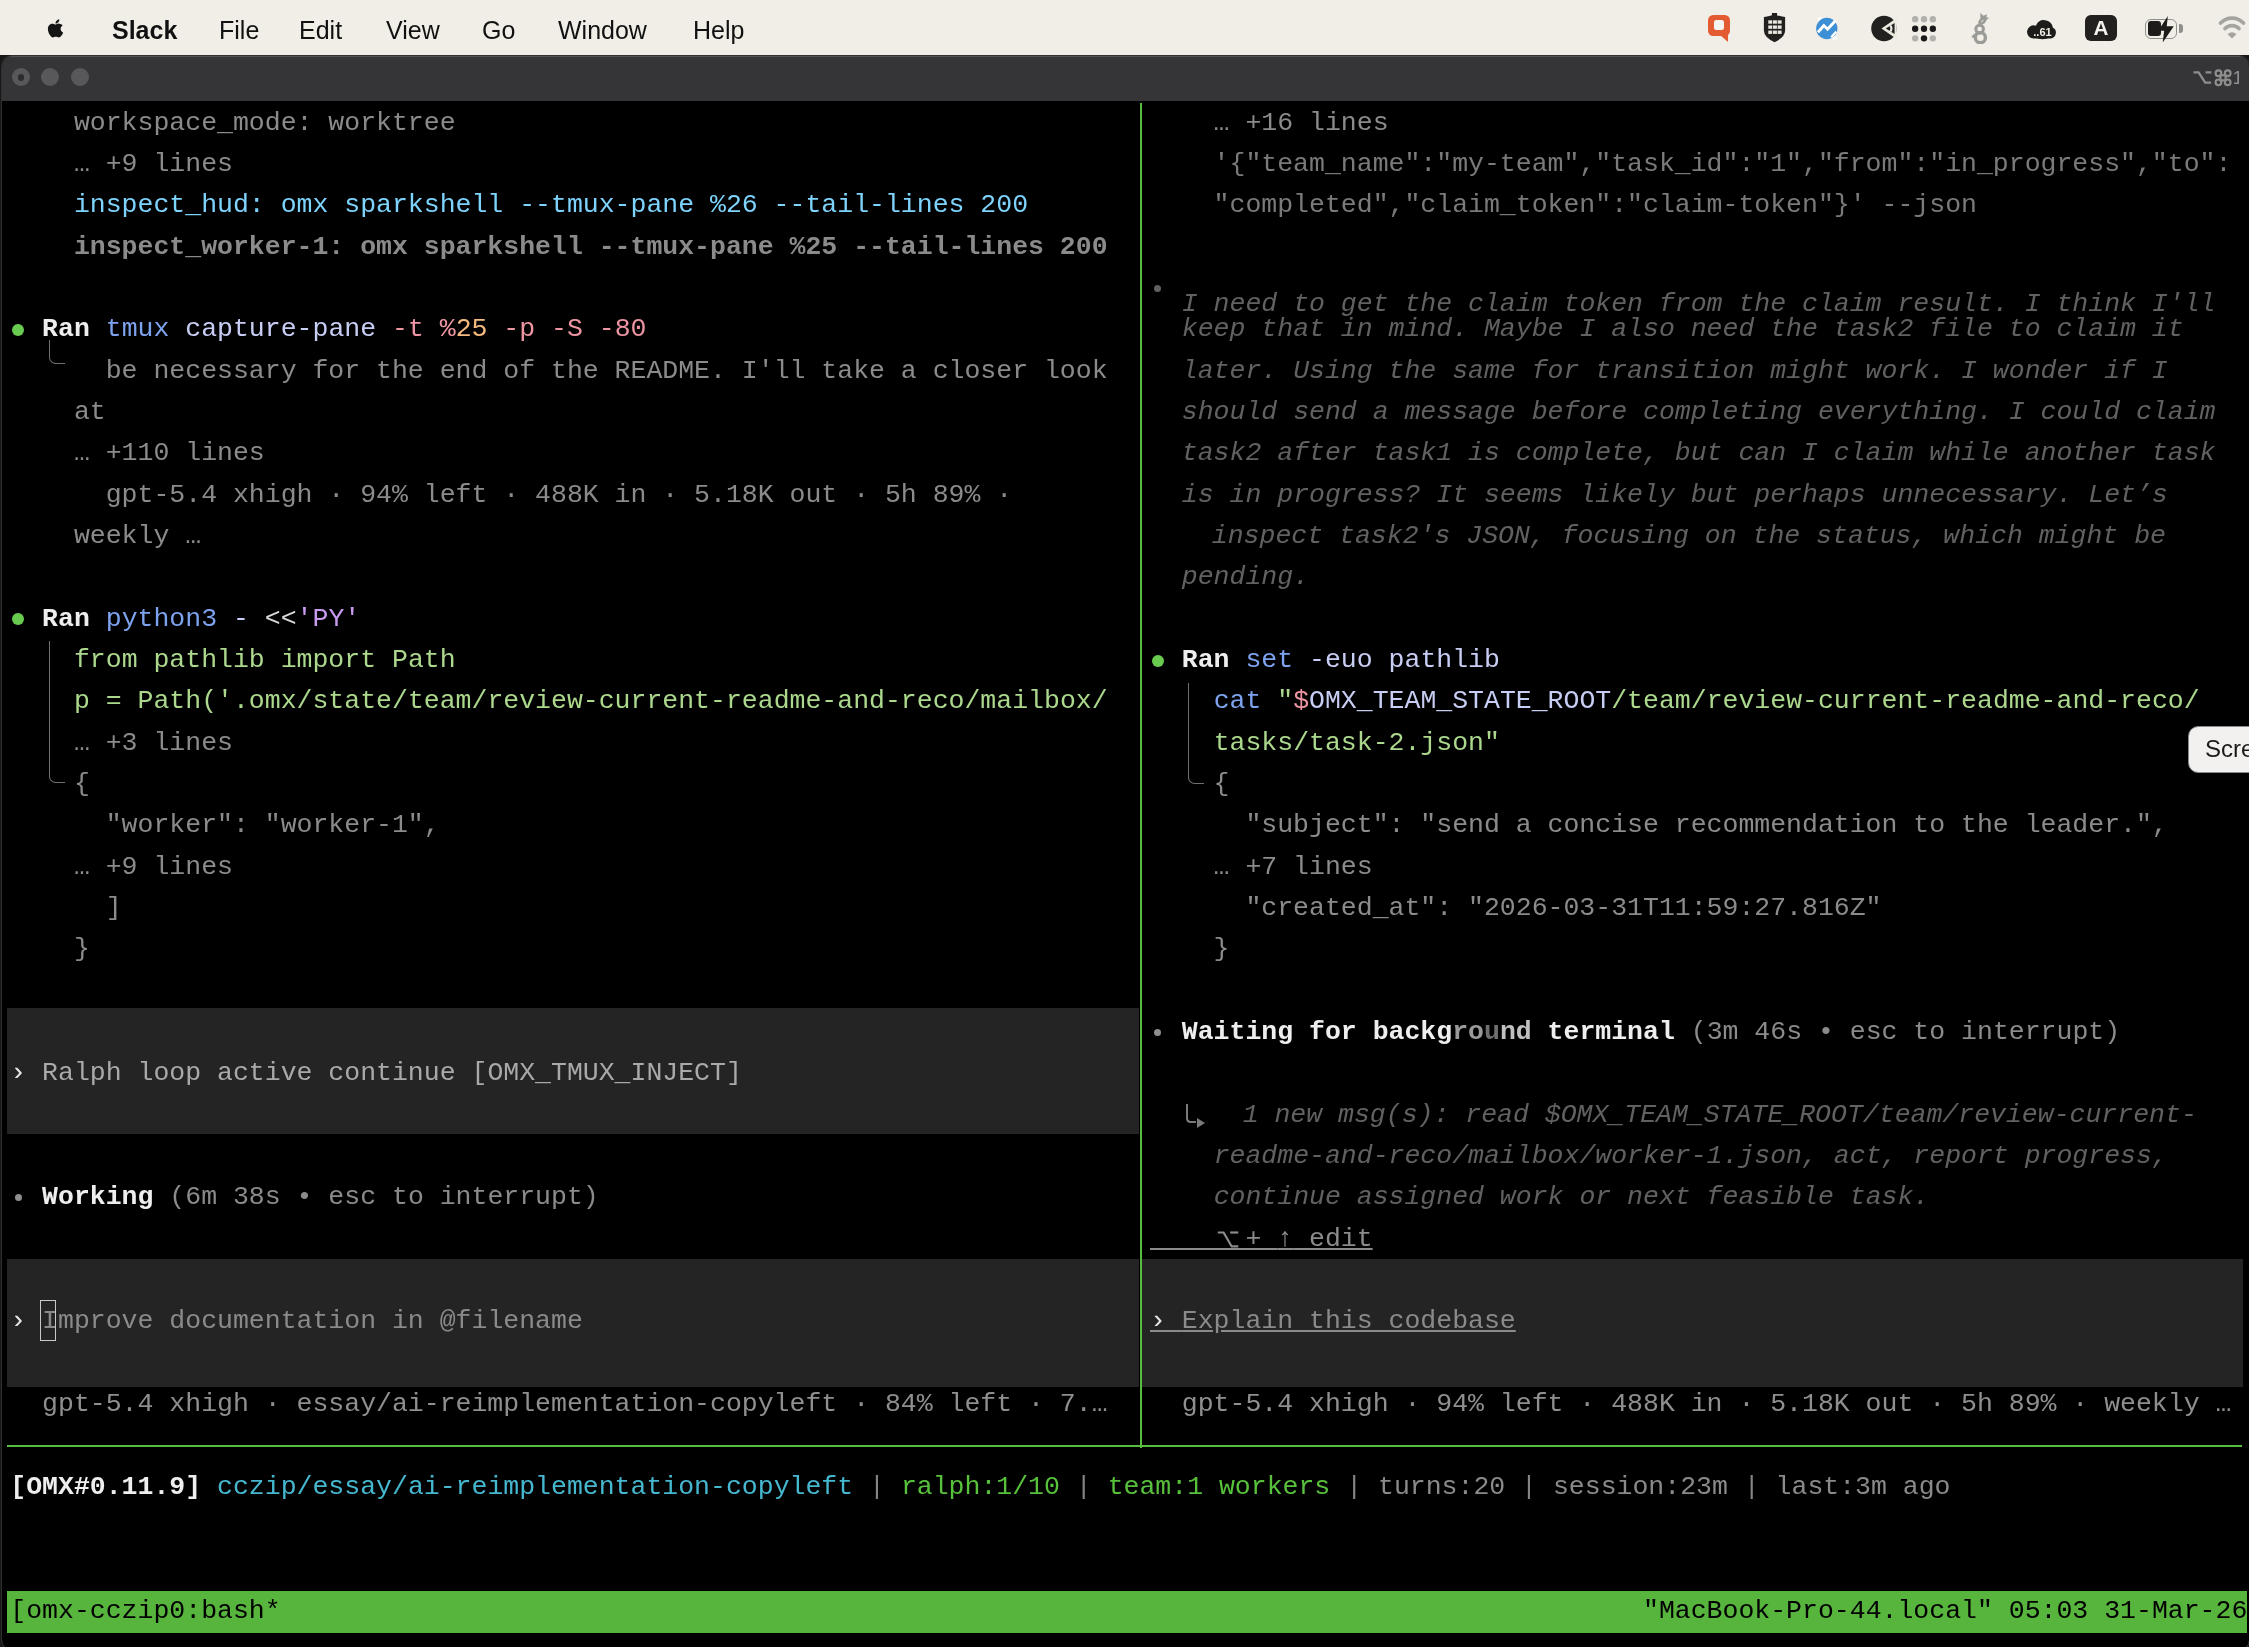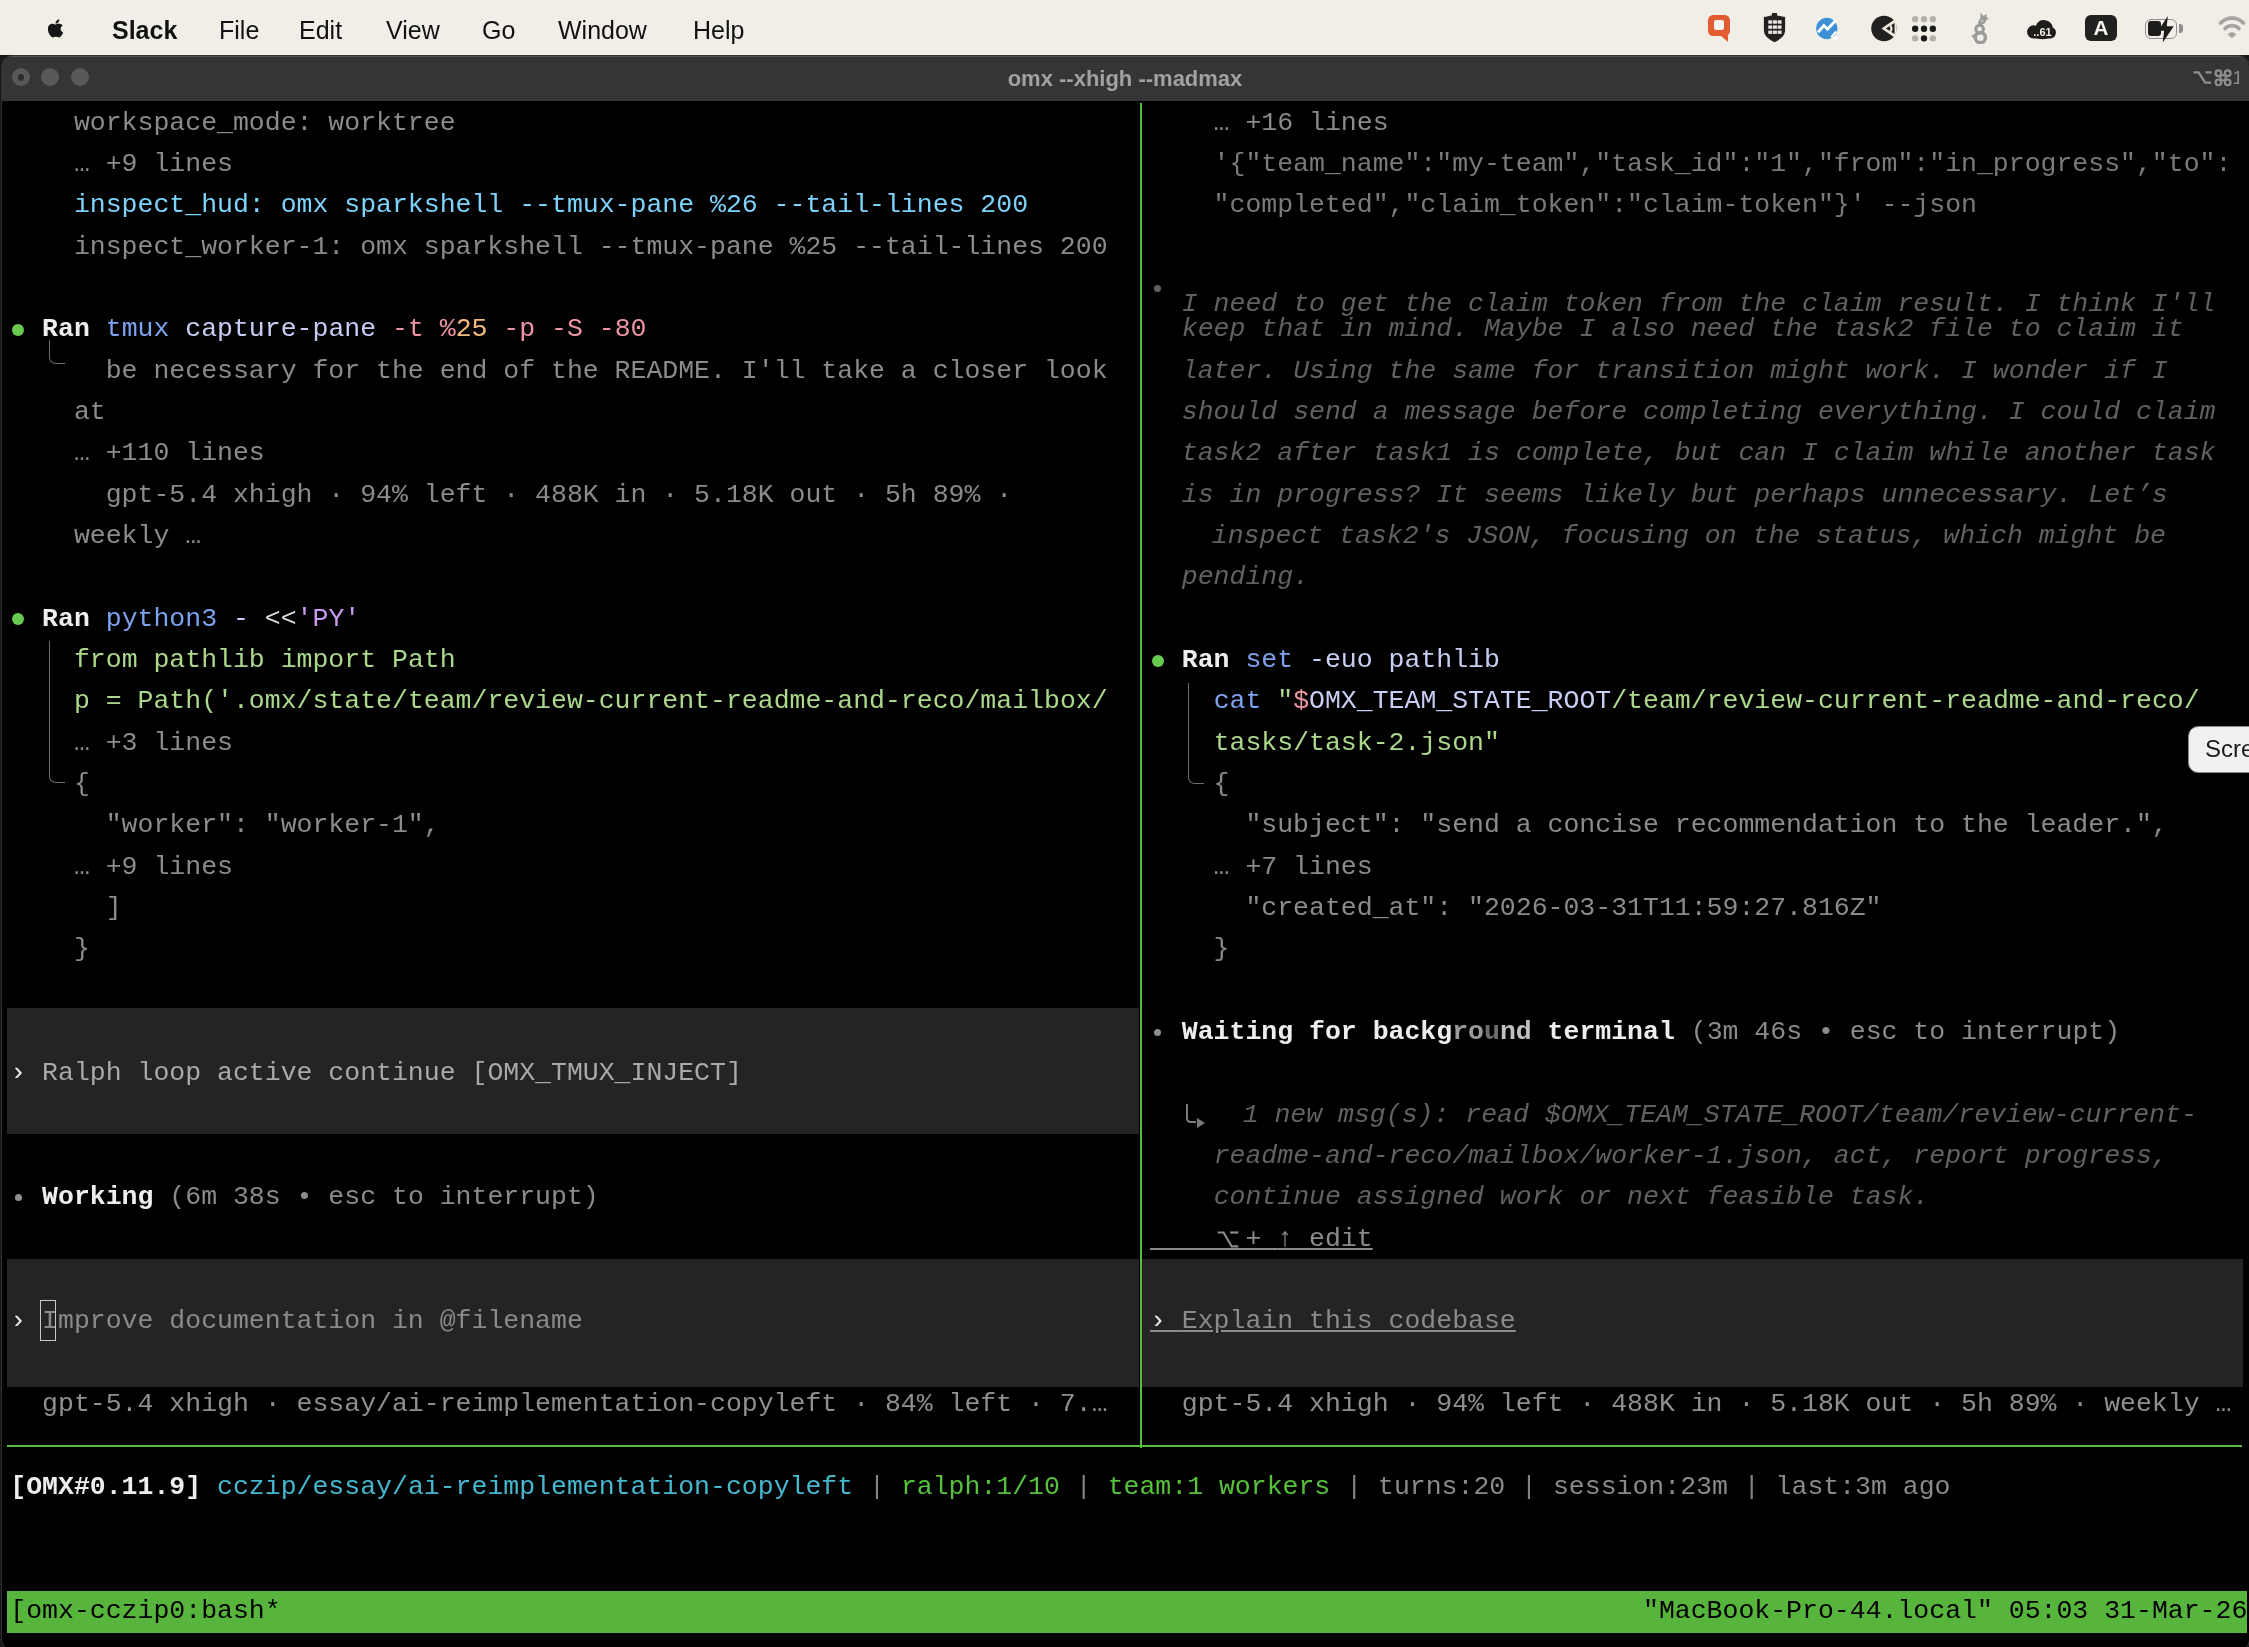--- a/index.html
+++ b/index.html
@@ -100,21 +100,20 @@
     <path d="M13 24.5 A 8 8 0 0 1 25 24.5 L19 30.5 Z" fill="#a5a4a0"></path>
   </svg>
 
 <div style="position:absolute;left:1.5px;top:56px;width:2247px;height:1594px;background:#000;border-radius:10.3px;box-shadow:0 0 0 0.7px #3a3a3a;overflow:hidden;">
 
   <div style="position:absolute;left:0;top:0;width:100%;height:45px;background:#353537;border-top:1.5px solid #525252;"></div>
   <div style="position:absolute;left:10px;top:11.8px;width:18.5px;height:18.5px;border-radius:50%;background:#58585a;"></div>
   <div style="position:absolute;left:16px;top:18px;width:6.6px;height:6.6px;border-radius:50%;background:#2c2c2e;"></div>
   <div style="position:absolute;left:39px;top:11.8px;width:18.5px;height:18.5px;border-radius:50%;background:#58585a;"></div>
   <div style="position:absolute;left:69px;top:11.8px;width:18.5px;height:18.5px;border-radius:50%;background:#58585a;"></div>
-  <div class="s" style="left:0;top:0;width:100%;height:45px;text-align:center;font-size:22px;font-weight:bold;color:#a2a2a2;line-height:46px;">omx --xhigh --madmax</div>
   <svg class="s" style="left:2190px;top:10.3px;" width="47" height="23.6" viewBox="0 0 64 32">
       <g stroke="#8e8e8e" stroke-width="3.1" fill="none">
         <path d="M2 8.5 h7 l9 14 h8"></path>
         <path d="M18.5 8.5 h8"></path>
         <rect x="38.8" y="12.5" width="6.9" height="6.9" stroke-width="2.9"></rect>
         <circle cx="36" cy="9.8" r="3.9" stroke-width="2.9"></circle>
         <circle cx="48.6" cy="9.8" r="3.9" stroke-width="2.9"></circle>
         <circle cx="36" cy="22.2" r="3.9" stroke-width="2.9"></circle>
         <circle cx="48.6" cy="22.2" r="3.9" stroke-width="2.9"></circle>
       </g>
@@ -128,21 +127,21 @@
 <div style="position:absolute;left:7.4px;top:1008px;width:1132px;height:126px;background:#242424;"></div>
 <div style="position:absolute;left:7.4px;top:1259px;width:1132px;height:128px;background:#242424;"></div>
 <div style="position:absolute;left:1142px;top:1259px;width:1101px;height:128px;background:#242424;"></div>
 
 <div style="position:absolute;left:1140px;top:103px;width:2.2px;height:1345px;background:#5abc3c;"></div>
 <div style="position:absolute;left:7.4px;top:1445px;width:2235px;height:2.2px;background:#5abc3c;"></div>
 
 <div class="m" style="left:10.3px;top:103px;"><span style="color:#8b8b8b;">    workspace_mode: worktree</span></div>
 <div class="m" style="left:10.3px;top:144px;"><span style="color:#8b8b8b;">    … +9 lines</span></div>
 <div class="m" style="left:10.3px;top:185px;"><span style="color:#7dd3fc;">    inspect_hud: omx sparkshell --tmux-pane %26 --tail-lines 200</span></div>
-<div class="m" style="left:10.3px;top:227px;"><span style="color:#8b8b8b;">    inspect_worker-1: omx sparkshell --tmux-pane %25 --tail-lines 200</span></div>
+<div class="m" style="left:10.3px;top:227px;"><span style="color:#8b8b8b;font-weight:bold;">    inspect_worker-1: omx sparkshell --tmux-pane %25 --tail-lines 200</span></div>
 <div class="m" style="left:10.3px;top:309px;">  <span style="color:#eeeeee;font-weight:bold;">Ran</span> <span style="color:#7da2ee;">tmux</span><span style="color:#c8cdf4;"> capture-pane</span><span style="color:#ee95a3;"> -t</span><span style="color:#ee95a3;"> %</span><span style="color:#f5ba80;">25</span><span style="color:#ee95a3;"> -p -S -80</span></div>
 <div class="m" style="left:10.3px;top:351px;">      <span style="color:#8b8b8b;">be necessary for the end of the README. I'll take a closer look</span></div>
 <div class="m" style="left:10.3px;top:392px;"><span style="color:#8b8b8b;">    at</span></div>
 <div class="m" style="left:10.3px;top:433px;"><span style="color:#8b8b8b;">    … +110 lines</span></div>
 <div class="m" style="left:10.3px;top:475px;"><span style="color:#8b8b8b;">      gpt-5.4 xhigh · 94% left · 488K in · 5.18K out · 5h 89% ·</span></div>
 <div class="m" style="left:10.3px;top:516px;"><span style="color:#8b8b8b;">    weekly …</span></div>
 <div class="m" style="left:10.3px;top:599px;">  <span style="color:#eeeeee;font-weight:bold;">Ran</span> <span style="color:#7da2ee;">python3</span><span style="color:#c8cdf4;"> -</span><span style="color:#d9d9d9;"> &lt;&lt;</span><span style="color:#c89af0;">'PY'</span></div>
 <div class="m" style="left:10.3px;top:640px;">    <span style="color:#abd88c;">from pathlib import Path</span></div>
 <div class="m" style="left:10.3px;top:681px;">    <span style="color:#abd88c;">p = Path('.omx/state/team/review-current-readme-and-reco/mailbox/</span></div>
 <div class="m" style="left:10.3px;top:723px;"><span style="color:#8b8b8b;">    … +3 lines</span></div>

